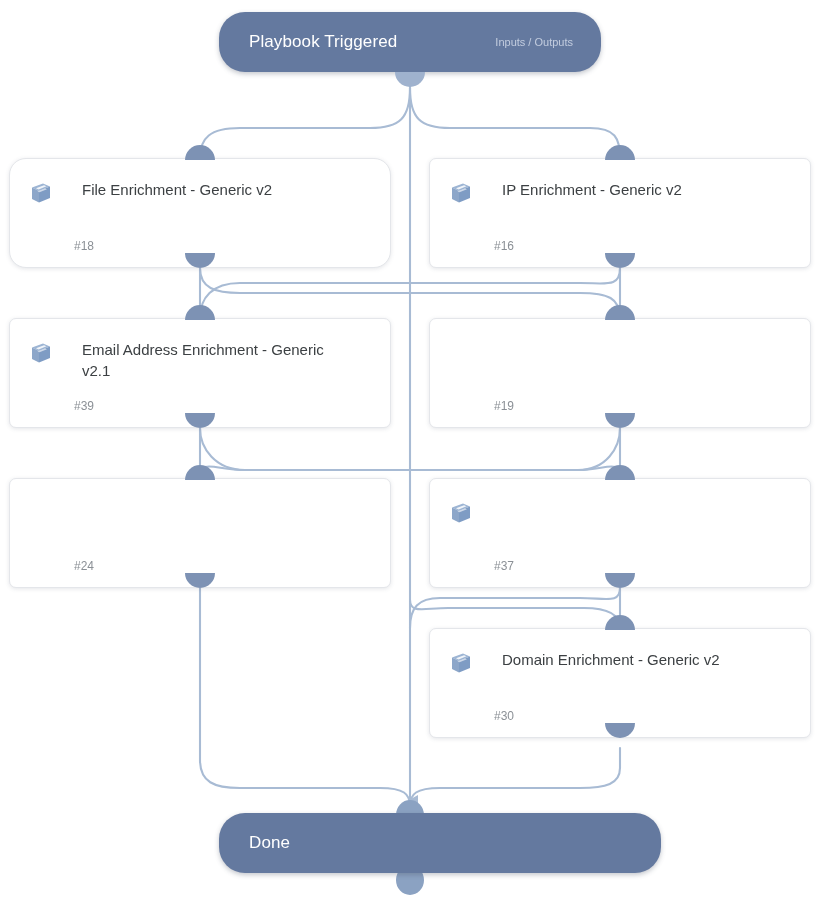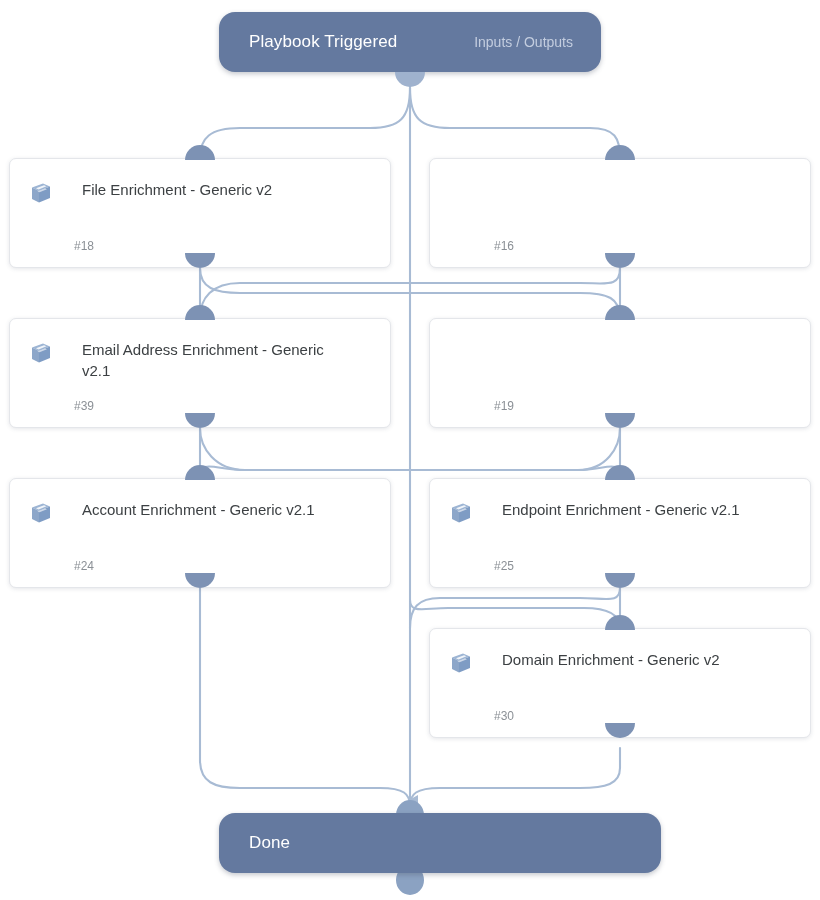--- a/index.html
+++ b/index.html
@@ -24,36 +24,36 @@
     width: 820px;
     height: 900px;
     pointer-events: none;
   }
 
   
   .pill {
     position: absolute;
     box-sizing: border-box;
     background: #64799f;
-    border-radius: 16px;
+    border-radius: 26px;
     box-shadow: 0 2px 5px rgba(60,70,90,0.30);
     display: flex;
     align-items: center;
     z-index: 4;
   }
   .pill-title {
     color: #ffffff;
     font-size: 17px;
     letter-spacing: 0.1px;
     margin-left: 30px;
     white-space: nowrap;
   }
   .pill-sub {
     color: #c3cddf;
-    font-size: 14px;
+    font-size: 11px;
     margin-left: auto;
     margin-right: 28px;
     white-space: nowrap;
   }
 
   
   .card {
     position: absolute;
     box-sizing: border-box;
     background: #ffffff;
@@ -148,39 +148,51 @@
     </g>
   </svg>
 
   <div class="pill" style="left:219px; top:12px; width:382px; height:60px;">
     <span class="pill-title">Playbook Triggered</span>
     <span class="pill-sub">Inputs / Outputs</span>
   </div>
   <div class="port port-out port-light" style="left:395px; top:72px;"></div>
 
   <div class="port port-in" style="left:185px; top:145px;"></div>
-  <div class="card" style="left:9px; top:158px; width:382px; height:110px;">
+  <div class="card" style="left:9px; top:158px; width:382px; height:110px;border-radius:17px;">
     <div class="card-head">
       <span class="card-icon">
         <svg viewBox="0 0 26 26" width="26" height="26" xmlns="http://www.w3.org/2000/svg">
           <path d="M4 7.5 L15 3.5 L22 6.5 L11 11 Z" fill="#9db5d4"></path>
           <path d="M4 7.5 L11 11 L11 22.5 L4 19 Z" fill="#8ca6c9"></path>
           <path d="M11 11 L22 6.5 L22 18 L11 22.5 Z" fill="#7e9cc4"></path>
           <path d="M8 8.2 L16 5.2 L18.5 6.3 L10.5 9.4 Z" fill="#ffffff" opacity="0.85"></path>
           <path d="M9.5 11.4 L17 8.4 L19 9.2 L11.5 12.3 Z" fill="#ffffff" opacity="0.6"></path>
         </svg>
       </span>
       <span class="card-title">File Enrichment - Generic v2</span>
     </div>
     <span class="card-id">#18</span>
   </div>
   <div class="port port-out" style="left:185px; top:253px;"></div>
 
   <div class="port port-in" style="left:605px; top:145px;"></div>
   <div class="card" style="left:429px; top:158px; width:382px; height:110px;">
+    <div class="card-head">
+      <span class="card-icon">
+        <svg viewBox="0 0 26 26" width="26" height="26" xmlns="http://www.w3.org/2000/svg">
+          <path d="M4 7.5 L15 3.5 L22 6.5 L11 11 Z" fill="#9db5d4"></path>
+          <path d="M4 7.5 L11 11 L11 22.5 L4 19 Z" fill="#8ca6c9"></path>
+          <path d="M11 11 L22 6.5 L22 18 L11 22.5 Z" fill="#7e9cc4"></path>
+          <path d="M8 8.2 L16 5.2 L18.5 6.3 L10.5 9.4 Z" fill="#ffffff" opacity="0.85"></path>
+          <path d="M9.5 11.4 L17 8.4 L19 9.2 L11.5 12.3 Z" fill="#ffffff" opacity="0.6"></path>
+        </svg>
+      </span>
+      <span class="card-title">IP Enrichment - Generic v2</span>
+    </div>
     <span class="card-id">#16</span>
   </div>
   <div class="port port-out" style="left:605px; top:253px;"></div>
 
   <div class="port port-in" style="left:185px; top:305px;"></div>
   <div class="card" style="left:9px; top:318px; width:382px; height:110px;">
     <div class="card-head">
       <span class="card-icon">
         <svg viewBox="0 0 26 26" width="26" height="26" xmlns="http://www.w3.org/2000/svg">
           <path d="M4 7.5 L15 3.5 L22 6.5 L11 11 Z" fill="#9db5d4"></path>
@@ -197,51 +209,38 @@
   <div class="port port-out" style="left:185px; top:413px;"></div>
 
   <div class="port port-in" style="left:605px; top:305px;"></div>
   <div class="card" style="left:429px; top:318px; width:382px; height:110px;">
     <span class="card-id">#19</span>
   </div>
   <div class="port port-out" style="left:605px; top:413px;"></div>
 
   <div class="port port-in" style="left:185px; top:465px;"></div>
   <div class="card" style="left:9px; top:478px; width:382px; height:110px;">
-    <div class="card-head">
-      <span class="card-icon">
-        <svg viewBox="0 0 26 26" width="26" height="26" xmlns="http://www.w3.org/2000/svg">
-          <path d="M4 7.5 L15 3.5 L22 6.5 L11 11 Z" fill="#9db5d4"></path>
-          <path d="M4 7.5 L11 11 L11 22.5 L4 19 Z" fill="#8ca6c9"></path>
-          <path d="M11 11 L22 6.5 L22 18 L11 22.5 Z" fill="#7e9cc4"></path>
-          <path d="M8 8.2 L16 5.2 L18.5 6.3 L10.5 9.4 Z" fill="#ffffff" opacity="0.85"></path>
-          <path d="M9.5 11.4 L17 8.4 L19 9.2 L11.5 12.3 Z" fill="#ffffff" opacity="0.6"></path>
-        </svg>
-      </span>
-      <span class="card-title">Account Enrichment - Generic v2.1</span>
-    </div>
     <span class="card-id">#24</span>
   </div>
   <div class="port port-out" style="left:185px; top:573px;"></div>
 
   <div class="port port-in" style="left:605px; top:465px;"></div>
   <div class="card" style="left:429px; top:478px; width:382px; height:110px;">
     <div class="card-head">
       <span class="card-icon">
         <svg viewBox="0 0 26 26" width="26" height="26" xmlns="http://www.w3.org/2000/svg">
           <path d="M4 7.5 L15 3.5 L22 6.5 L11 11 Z" fill="#9db5d4"></path>
           <path d="M4 7.5 L11 11 L11 22.5 L4 19 Z" fill="#8ca6c9"></path>
           <path d="M11 11 L22 6.5 L22 18 L11 22.5 Z" fill="#7e9cc4"></path>
           <path d="M8 8.2 L16 5.2 L18.5 6.3 L10.5 9.4 Z" fill="#ffffff" opacity="0.85"></path>
           <path d="M9.5 11.4 L17 8.4 L19 9.2 L11.5 12.3 Z" fill="#ffffff" opacity="0.6"></path>
         </svg>
       </span>
-      <span class="card-title" style="max-width:250px;">Endpoint Enrichment - Generic v2.1</span>
-    </div>
-    <span class="card-id">#25</span>
+    </div>
+    <span class="card-id">#37</span>
   </div>
   <div class="port port-out" style="left:605px; top:573px;"></div>
 
   <div class="port port-in" style="left:605px; top:615px;"></div>
   <div class="card" style="left:429px; top:628px; width:382px; height:110px;">
     <div class="card-head">
       <span class="card-icon">
         <svg viewBox="0 0 26 26" width="26" height="26" xmlns="http://www.w3.org/2000/svg">
           <path d="M4 7.5 L15 3.5 L22 6.5 L11 11 Z" fill="#9db5d4"></path>
           <path d="M4 7.5 L11 11 L11 22.5 L4 19 Z" fill="#8ca6c9"></path>

